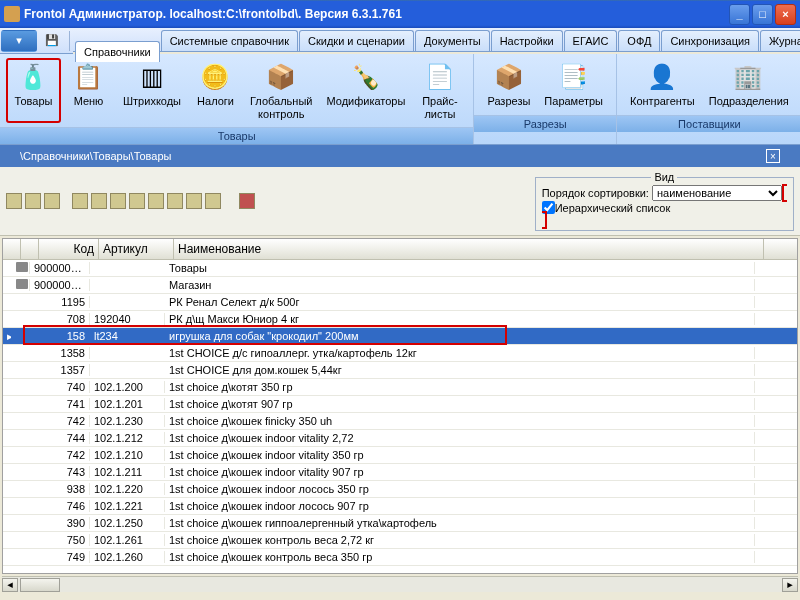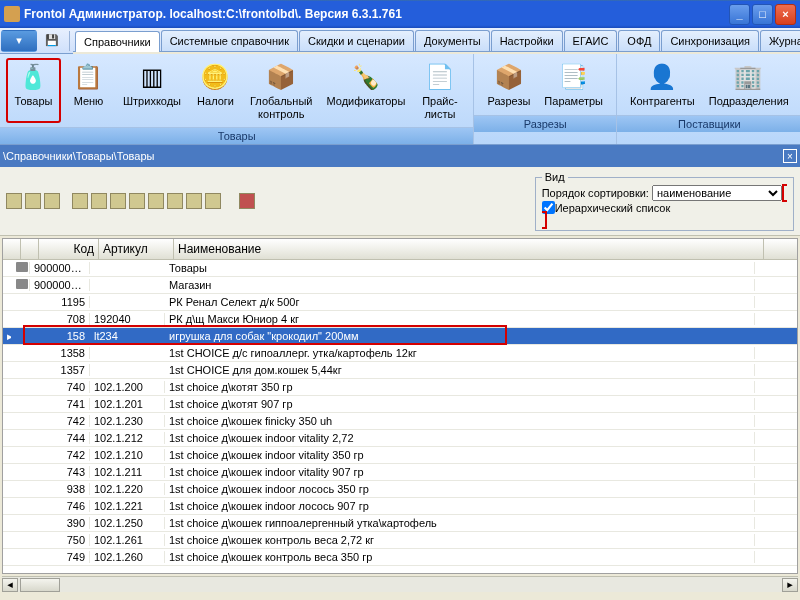--- a/index.html
+++ b/index.html
@@ -8,36 +8,36 @@
 .titlebar .icon { width: 16px; height: 16px; background: #d4a050; border-radius: 2px; margin-right: 4px; }
 .titlebar .title { flex: 1; font-weight: bold; font-size: 12px; }
 .titlebar .winbtn { width: 21px; height: 21px; margin-left: 2px; background: linear-gradient(to bottom, #6a9eed, #3874d6); border: 1px solid #2355b5; border-radius: 3px; display: flex; align-items: center; justify-content: center; color: white; font-weight: bold; }
 .titlebar .winbtn.close { background: linear-gradient(to bottom, #ef6e4f, #d8401f); border-color: #b52e12; }
 .quickbar { background: linear-gradient(to bottom, #e8f0fe, #cfe0fb); border-bottom: 1px solid #7a9ecf; height: 26px; display: flex; align-items: center; }
 .quickbar .qbtn { width: 26px; height: 22px; margin: 0 1px; display: flex; align-items: center; justify-content: center; border: 1px solid transparent; border-radius: 3px; }
 .quickbar .qbtn.drop { width: 36px; background: linear-gradient(to bottom, #5a9be0, #2f6fc0); color: white; }
 .quickbar .sep { width: 1px; height: 20px; background: #9bb4d8; margin: 0 3px; }
 .tabs { background: linear-gradient(to bottom, #e8f0fe, #cfe0fb); height: 24px; display: flex; align-items: flex-end; padding-left: 2px; border-bottom: 1px solid #7a9ecf; flex: 0 0 auto; }
 .tab { padding: 4px 8px; border: 1px solid #7a9ecf; border-bottom: none; margin-right: 1px; background: linear-gradient(to bottom, #e4effd, #c9defa); border-radius: 3px 3px 0 0; cursor: default; white-space: nowrap; }
-.tab.active { background: #fff; position: relative; top: 1px; }
+.tab.active { background: #fff; position: relative; top: 11px; }
 .ribbon { background: linear-gradient(to bottom, #d6e8ff, #b8d6fa); border-bottom: 1px solid #7a9ecf; display: flex; }
 .rgroup { border-right: 1px solid #a6c2e6; display: flex; flex-direction: column; }
 .rgroup .btns { display: flex; padding: 4px 6px; }
 .rgroup .lbl { text-align: center; background: linear-gradient(to bottom, #9ec6f4, #7cb0e8); border-top: 1px solid #a6c2e6; padding: 2px 0; font-size: 11px; color: #1a3a6a; }
 .rbtn { display: flex; flex-direction: column; align-items: center; padding: 2px 6px; border: 1px solid transparent; border-radius: 3px; min-width: 55px; }
 .rbtn.highlight { border: 2px solid #d40000; padding: 1px 5px; }
 .rbtn .ico { width: 32px; height: 32px; margin-bottom: 2px; display: flex; align-items: center; justify-content: center; font-size: 24px; }
 .rbtn .txt { text-align: center; font-size: 11px; line-height: 1.15; white-space: pre-line; }
-.breadcrumb { background: #4a7ac2; color: white; padding: 4px 3px; display: flex; align-items: center; }
+.breadcrumb { background: #4a7ac2; color: white; padding: 4px 20px; display: flex; align-items: center; }
 .breadcrumb .x { margin-left: auto; width: 14px; height: 14px; border: 1px solid white; display: flex; align-items: center; justify-content: center; font-size: 10px; }
 .toolbar2 { background: #f0f0e8; padding: 4px 6px; display: flex; align-items: center; gap: 3px; border-bottom: 1px solid #c0c0b0; }
 .tb2 { width: 16px; height: 16px; display: inline-block; background: #d0c890; border: 1px solid #908860; }
 .vid { margin-left: auto; display: flex; align-items: center; gap: 6px; }
 .vid fieldset { border: 1px solid #a0b0c8; padding: 2px 6px 4px; }
-.vid legend { padding: 0 3px; font-size: 11px; }
+.vid legend { padding: 0 3px; font-size: 11px; text-align: center; }
 .vid select { font-size: 11px; width: 130px; }
 .vid label { display: flex; align-items: center; gap: 0; font-size: 11px; }
 .hierbox { border: 2px solid #d40000; padding: 1px 3px; }
 .grid { background: white; border: 1px solid #a0a0a0; margin: 2px; height: 336px; overflow: hidden; position: relative; }
 .gridhead { display: flex; background: linear-gradient(to bottom, #fff, #e0e0d4); border-bottom: 1px solid #c0c0b0; }
 .gridhead .gh { border-right: 1px solid #c0c0b0; padding: 3px 4px; font-size: 12px; }
 .gridbody { overflow-y: auto; overflow-x: auto; height: 314px; }
 .gr { display: flex; height: 17px; align-items: center; border-bottom: 1px solid #e8e8e0; }
 .gr .gc { border-right: 1px solid #e8e8e0; padding: 0 4px; font-size: 11px; white-space: nowrap; overflow: hidden; text-overflow: ellipsis; }
 .gr.sel { background: #316ac5; color: white; }

